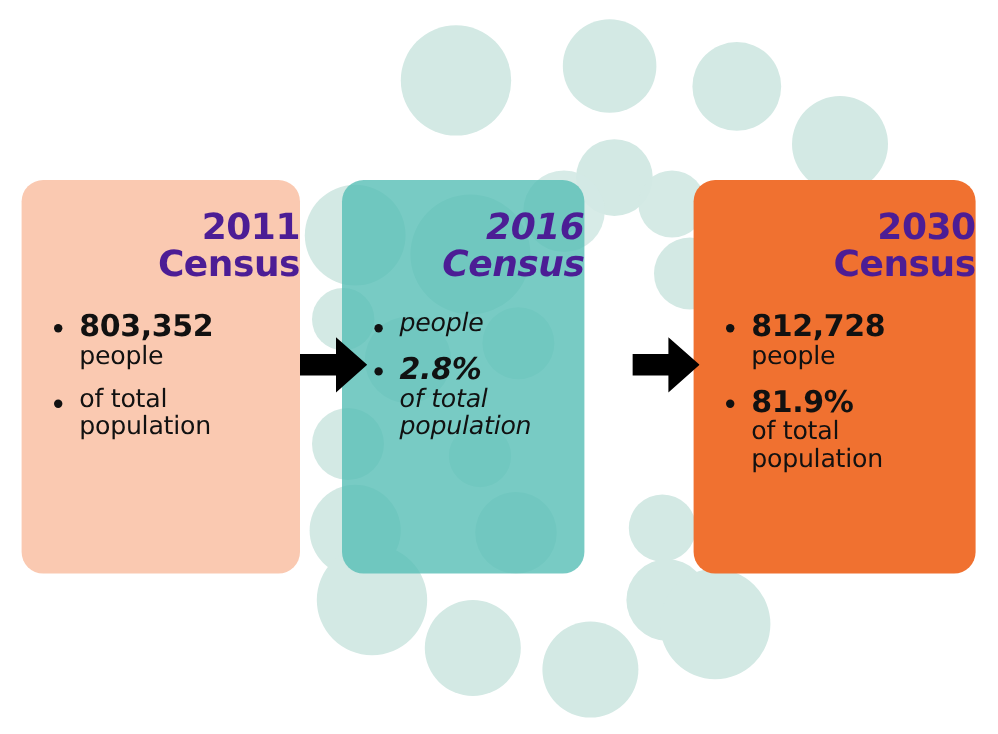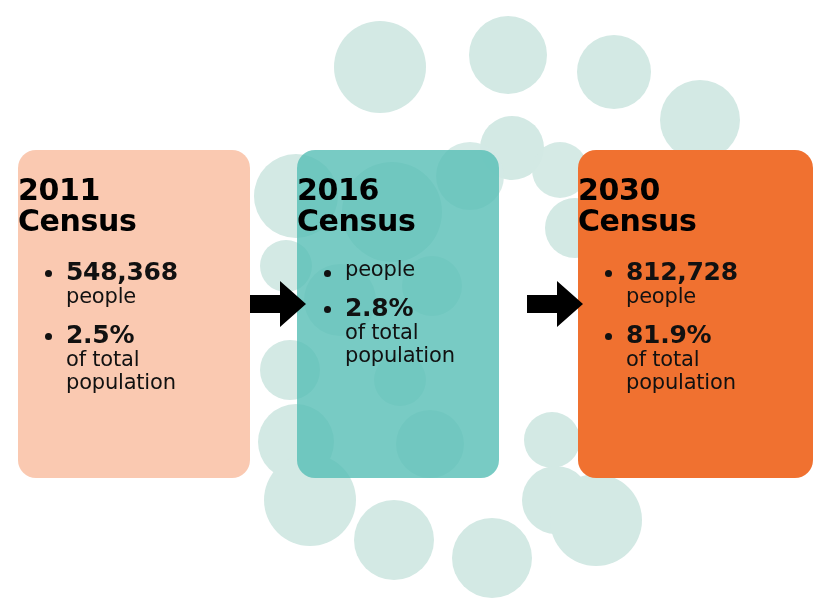--- a/index.html
+++ b/index.html
@@ -45,29 +45,29 @@
 
   .card {
     position: absolute;
     top: 150px;
     height: 328px;
     border-radius: 18px;
     box-sizing: border-box;
     padding: 0;
   }
   .card-peach  { left: 18px;  width: 232px; background: #fac9b1; }
-  .card-teal   { left: 297px; width: 202px; background: rgba(86,190,181,0.80); }
+  .card-teal   { left: 285px; width: 202px; background: rgba(86,190,181,0.80); font-style: italic; }
   .card-orange { left: 578px; width: 235px; background: #f07130; }
 
   .card-title {
-    text-align: left;
+    text-align: right;
     font-weight: bold;
     font-size: 30px;
     line-height: 1.02;
-    color: #000000;
+    color: #4c1d95;
     letter-spacing: -0.4px;
     padding-top: 25px;
     white-space: pre-line;
   }
 
   .card-list {
     list-style: none;
     margin: 0;
     padding: 0;
     margin-top: 22px;
@@ -151,26 +151,25 @@
     </div>
 
   <div id="cards-row">
 
     <div class="card card-peach">
       <div class="card-title">2011
 Census</div>
       <ul class="card-list">
         <li>
           <span class="bullet-dot"></span>
-          <span class="stat-value">548,368</span>
+          <span class="stat-value">803,352</span>
           <span class="stat-label">people</span>
         </li>
         <li>
           <span class="bullet-dot"></span>
-          <span class="stat-value">2.5%</span>
           <span class="stat-label">of total
 population</span>
         </li>
       </ul>
     </div>
 
     <div class="card card-teal">
       <div class="card-title">2016
 Census</div>
       <ul class="card-list">

